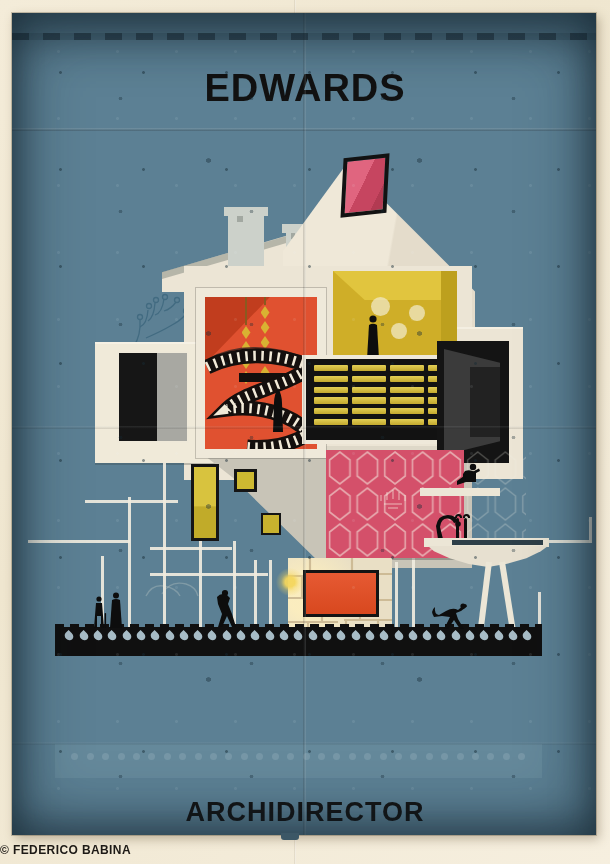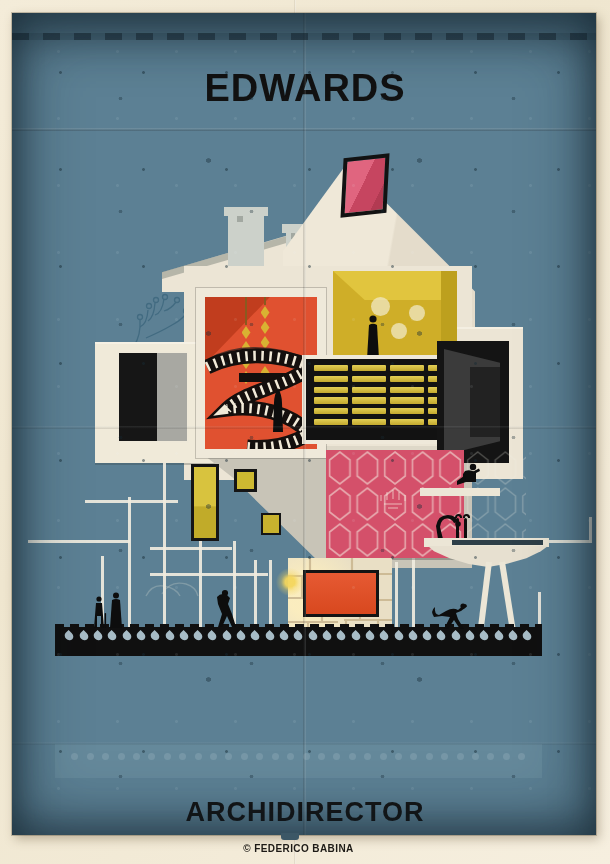--- a/index.html
+++ b/index.html
@@ -2,21 +2,21 @@
 <html style="--poster-blue: #5c8094; --poster-blue-dark: #3c5766; --paper-cream: #f2ead8; --house-cream: #ece5d5; --chimney-gray: #ccd1ca; --skylight-pink: #d5506b; --orange-room: #e05130; --orange-room-dark: #c13d1e; --gold: #d9b232; --yellow-room: #d3b22a; --grid-pane: #d1b942; --pink-room: #d4506a; --red-screen: #dd4f2c; --stone-wall: #e9dfc5; --drop-blue: #a7bcc6; --figure-black: #0d0d0d;"><head>
 <meta charset="utf-8">
 <style>
   html,body{margin:0;padding:0;background:#caC0a8;}
   .stage{position:relative;width:610px;height:864px;overflow:hidden;
          font-family:"Liberation Sans",sans-serif;
          background:linear-gradient(135deg,#f4ecd9 0%,#efe6cf 40%,#f6efdf 100%);}
   .stage *{position:absolute;box-sizing:border-box;}
   
   .paper-crease-v{left:294px;top:0;width:2px;height:864px;background:linear-gradient(90deg,rgba(120,100,60,.18),rgba(255,255,255,.5));}
-  .credit{left:0;top:843px;width:597px;text-align:center;font-size:10px;font-weight:bold;
+  .credit{left:0;top:843px;width:597px;text-align:left;font-size:12px;font-weight:bold;
           letter-spacing:.4px;color:#1d1a16;position:absolute;}
   
   .poster{left:12px;top:13px;width:584px;height:822px;background:var(--poster-blue,#5c8094);
           overflow:hidden;box-shadow:0 0 0 1px rgba(60,50,30,.25),3px 4px 10px rgba(90,70,40,.35);}
   .poster-tab{left:281px;top:833px;width:18px;height:7px;background:#3c5766;border-radius:0 0 3px 3px;position:absolute;}
   
   .art{left:-12px;top:-13px;width:610px;height:864px;}
   
   .speckles{inset:0;pointer-events:none;opacity:.9;
     background-image:

